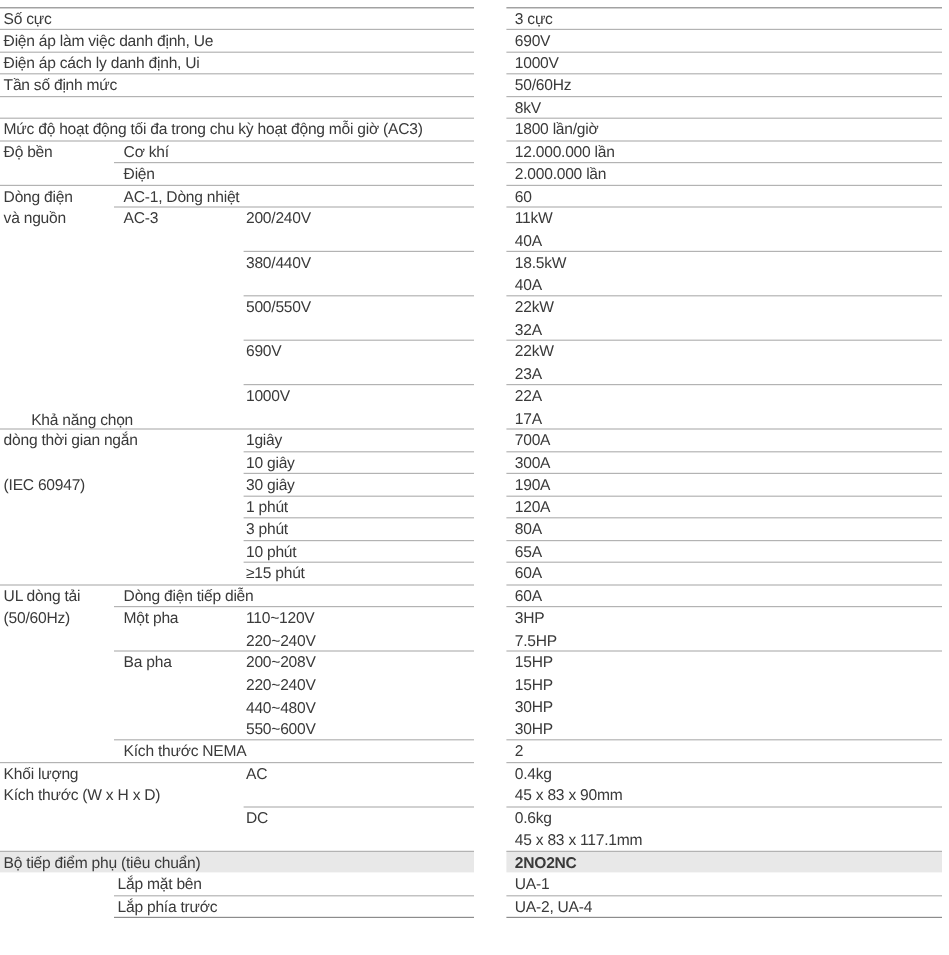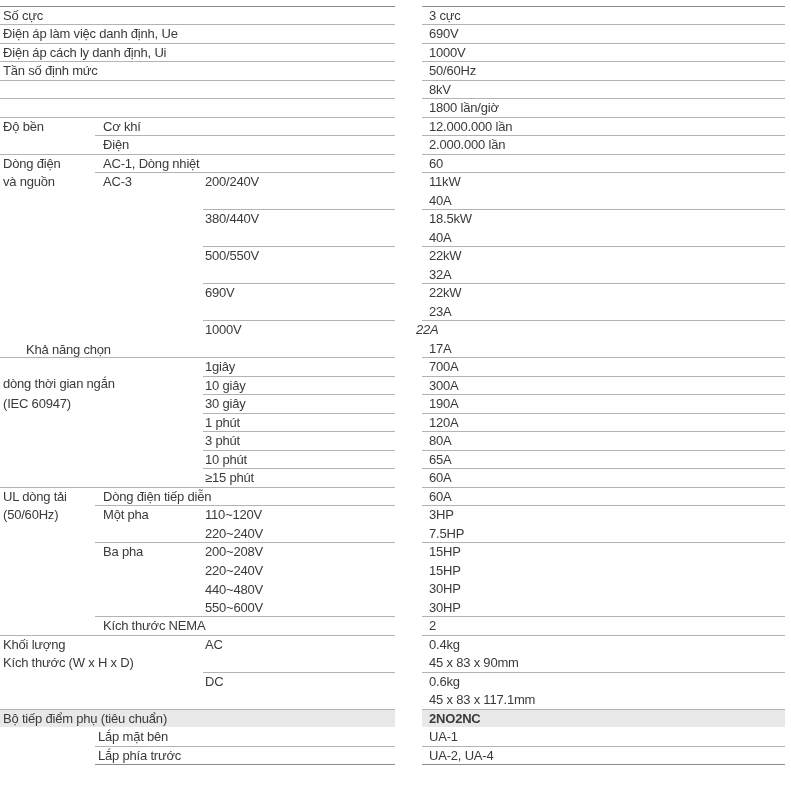--- a/index.html
+++ b/index.html
@@ -81,35 +81,36 @@
   <div class="hl" style="left:422px;top:634.5px;width:363px;"></div>
   <div class="hl" style="left:422px;top:671.5px;width:363px;"></div>
   <div class="hl" style="left:422px;top:708.5px;width:363px;"></div>
   <div class="hl" style="left:422px;top:745.5px;width:363px;"></div>
   <div class="hl strong" style="left:422px;top:764px;width:363px;"></div>
 
   <div class="cell" style="left:3px;top:5.5px;">Số cực</div>
   <div class="cell" style="left:3px;top:24px;">Điện áp làm việc danh định, Ue</div>
   <div class="cell" style="left:3px;top:42.5px;">Điện áp cách ly danh định, Ui</div>
   <div class="cell" style="left:3px;top:61px;">Tần số định mức</div>
+  <div class="cell" style="left:3px;top:98px;">Mức độ hoạt động tối đa trong chu kỳ hoạt động mỗi giờ (AC3)</div>
   <div class="cell" style="left:3px;top:116.5px;">Độ bền</div>
   <div class="cell" style="left:103px;top:116.5px;">Cơ khí</div>
   <div class="cell" style="left:103px;top:135px;">Điện</div>
   <div class="cell" style="left:3px;top:153.5px;">Dòng điện</div>
   <div class="cell" style="left:103px;top:153.5px;">AC-1, Dòng nhiệt</div>
   <div class="cell" style="left:3px;top:172px;">và nguồn</div>
   <div class="cell" style="left:103px;top:172px;">AC-3</div>
   <div class="cell" style="left:205px;top:172px;">200/240V</div>
   <div class="cell" style="left:205px;top:209px;">380/440V</div>
   <div class="cell" style="left:205px;top:246px;">500/550V</div>
   <div class="cell" style="left:205px;top:283px;">690V</div>
   <div class="cell" style="left:205px;top:320px;">1000V</div>
   <div class="cell" style="left:3px;top:340px;margin-left:23px;">Khả năng chọn</div>
   <div class="cell" style="left:205px;top:357px;">1giây</div>
-  <div class="cell" style="left:3px;top:374px;">dòng thời gian ngắn</div>
+  <div class="cell" style="left:3px;top:357px;">dòng thời gian ngắn</div>
   <div class="cell" style="left:205px;top:375.5px;">10 giây</div>
   <div class="cell" style="left:3px;top:394px;">(IEC 60947)</div>
   <div class="cell" style="left:205px;top:394px;">30 giây</div>
   <div class="cell" style="left:205px;top:412.5px;">1 phút</div>
   <div class="cell" style="left:205px;top:431px;">3 phút</div>
   <div class="cell" style="left:205px;top:449.5px;">10 phút</div>
   <div class="cell" style="left:205px;top:468px;">≥15 phút</div>
   <div class="cell" style="left:3px;top:486.5px;">UL dòng tải</div>
   <div class="cell" style="left:103px;top:486.5px;">Dòng điện tiếp diễn</div>
   <div class="cell" style="left:3px;top:505px;">(50/60Hz)</div>
@@ -140,21 +141,21 @@
   <div class="cell" style="left:429px;top:135px;">2.000.000 lần</div>
   <div class="cell" style="left:429px;top:153.5px;">60</div>
   <div class="cell" style="left:429px;top:172px;">11kW</div>
   <div class="cell" style="left:429px;top:190.5px;">40A</div>
   <div class="cell" style="left:429px;top:209px;">18.5kW</div>
   <div class="cell" style="left:429px;top:227.5px;">40A</div>
   <div class="cell" style="left:429px;top:246px;">22kW</div>
   <div class="cell" style="left:429px;top:264.5px;">32A</div>
   <div class="cell" style="left:429px;top:283px;">22kW</div>
   <div class="cell" style="left:429px;top:301.5px;">23A</div>
-  <div class="cell" style="left:416px;top:320px;font-style:italic;">22A</div>
+  <div class="cell" style="left:429px;top:320px;">22A</div>
   <div class="cell" style="left:429px;top:338.5px;">17A</div>
   <div class="cell" style="left:429px;top:357px;">700A</div>
   <div class="cell" style="left:429px;top:375.5px;">300A</div>
   <div class="cell" style="left:429px;top:394px;">190A</div>
   <div class="cell" style="left:429px;top:412.5px;">120A</div>
   <div class="cell" style="left:429px;top:431px;">80A</div>
   <div class="cell" style="left:429px;top:449.5px;">65A</div>
   <div class="cell" style="left:429px;top:468px;">60A</div>
   <div class="cell" style="left:429px;top:486.5px;">60A</div>
   <div class="cell" style="left:429px;top:505px;">3HP</div>

